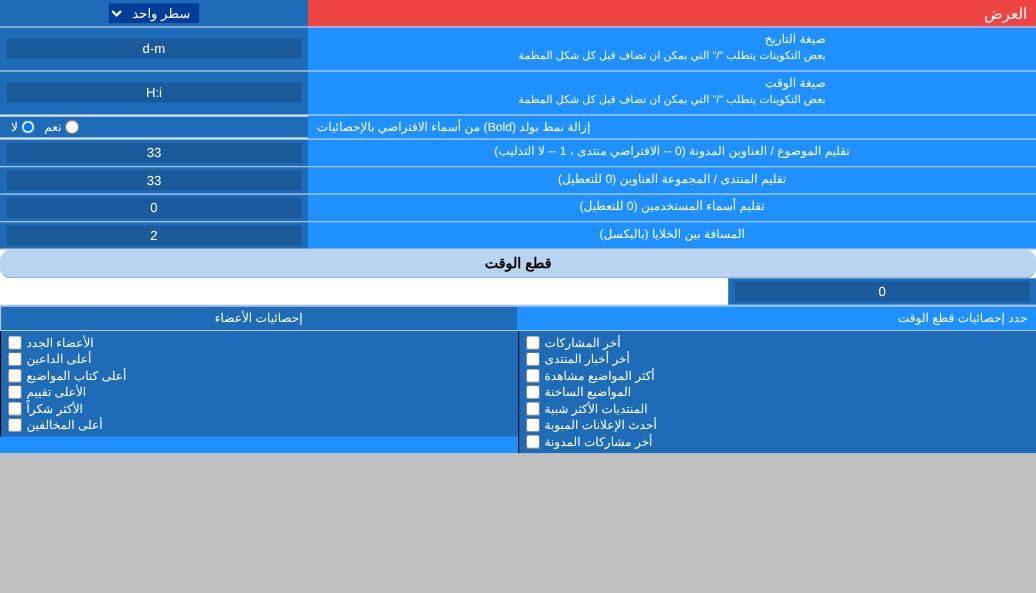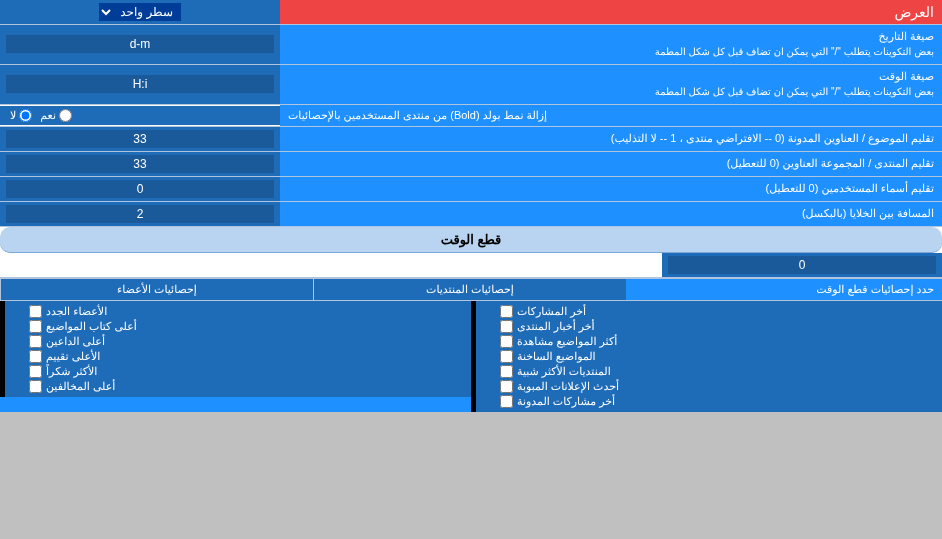--- a/index.html
+++ b/index.html
@@ -18,21 +18,21 @@
       align-items: stretch;
       border-bottom: 1px solid #b0c4de;
     }
     .row-label {
       flex: 1;
       background: #1e90ff;
       color: #fff;
       padding: 4px 8px;
       display: flex;
       align-items: center;
-      justify-content: flex-start;
+      justify-content: center;
       text-align: right;
       font-size: 11px;
       line-height: 1.4;
     }
     .row-input {
       width: 280px;
       background: #1e6bb8;
       display: flex;
       align-items: center;
       justify-content: flex-end;
@@ -182,22 +182,22 @@
       font-weight: normal;
       padding: 4px 8px;
     }
     .stats-content-row {
       display: flex;
       align-items: flex-start;
     }
     .stats-col {
       flex: 1;
       background: #1e6bb8;
-      border-left: 5px solid #000000;
-      padding: 3px 24px;
+      border-left: 1px solid #000000;
+      padding: 3px 6px;
     }
     .stats-col-right {
       flex: 1;
       background: #1e90ff;
       padding: 3px 8px;
     }
     .checkbox-item {
       display: flex;
       align-items: center;
       justify-content: flex-end;
@@ -246,21 +246,21 @@
     <div class="row-label">
       <span>صيغة الوقت<br><span style="font-size:10px;">بعض التكوينات يتطلب "/" التي يمكن ان تضاف قبل كل شكل المطمة</span></span>
     </div>
     <div class="row-input">
       <input type="text" value="H:i" style="">
     </div>
   </div>
 
   <div class="radio-row">
     <div class="radio-label">
-      <span>إزالة نمط بولد (Bold) من منتدى المستخدمين بالإحصائيات</span>
+      <span>إزالة نمط بولد (Bold) من أسماء الافتراضي بالإحصائيات</span>
     </div>
     <div class="radio-input">
       <label>
         <input type="radio" name="bold_remove" value="yes" style="">
         <span>نعم</span>
       </label>
       <label>
         <input type="radio" name="bold_remove" value="no" checked="" style="">
         <span>لا</span>
       </label>
@@ -313,23 +313,20 @@
     </div>
   </div>
 
   <div class="stats-section">
 
     <div class="stats-header-row">
       <div class="stats-header-right">
         <span>حدد إحصائيات قطع الوقت</span>
       </div>
       <div class="stats-header-cell">
-        <span>إحصائيات المنتديات</span>
-      </div>
-      <div class="stats-header-cell">
         <span>إحصائيات الأعضاء</span>
       </div>
     </div>
 
     <div class="stats-content-row">
 
 
       <div class="stats-col">
         <div class="checkbox-item">
           <span>أخر المشاركات</span>
@@ -360,28 +357,28 @@
           <input type="checkbox" style="">
         </div>
       </div>
 
       <div class="stats-col">
         <div class="checkbox-item">
           <span>الأعضاء الجدد</span>
           <input type="checkbox" style="">
         </div>
         <div class="checkbox-item">
+          <span>أعلى الداعين</span>
+          <input type="checkbox" style="">
+        </div>
+        <div class="checkbox-item">
           <span>أعلى كتاب المواضيع</span>
           <input type="checkbox" style="">
         </div>
         <div class="checkbox-item">
-          <span>أعلى الداعين</span>
-          <input type="checkbox" style="">
-        </div>
-        <div class="checkbox-item">
           <span>الأعلى تقييم</span>
           <input type="checkbox" style="">
         </div>
         <div class="checkbox-item">
           <span>الأكثر شكراً</span>
           <input type="checkbox" style="">
         </div>
         <div class="checkbox-item">
           <span>أعلى المخالفين</span>
           <input type="checkbox" style="">

